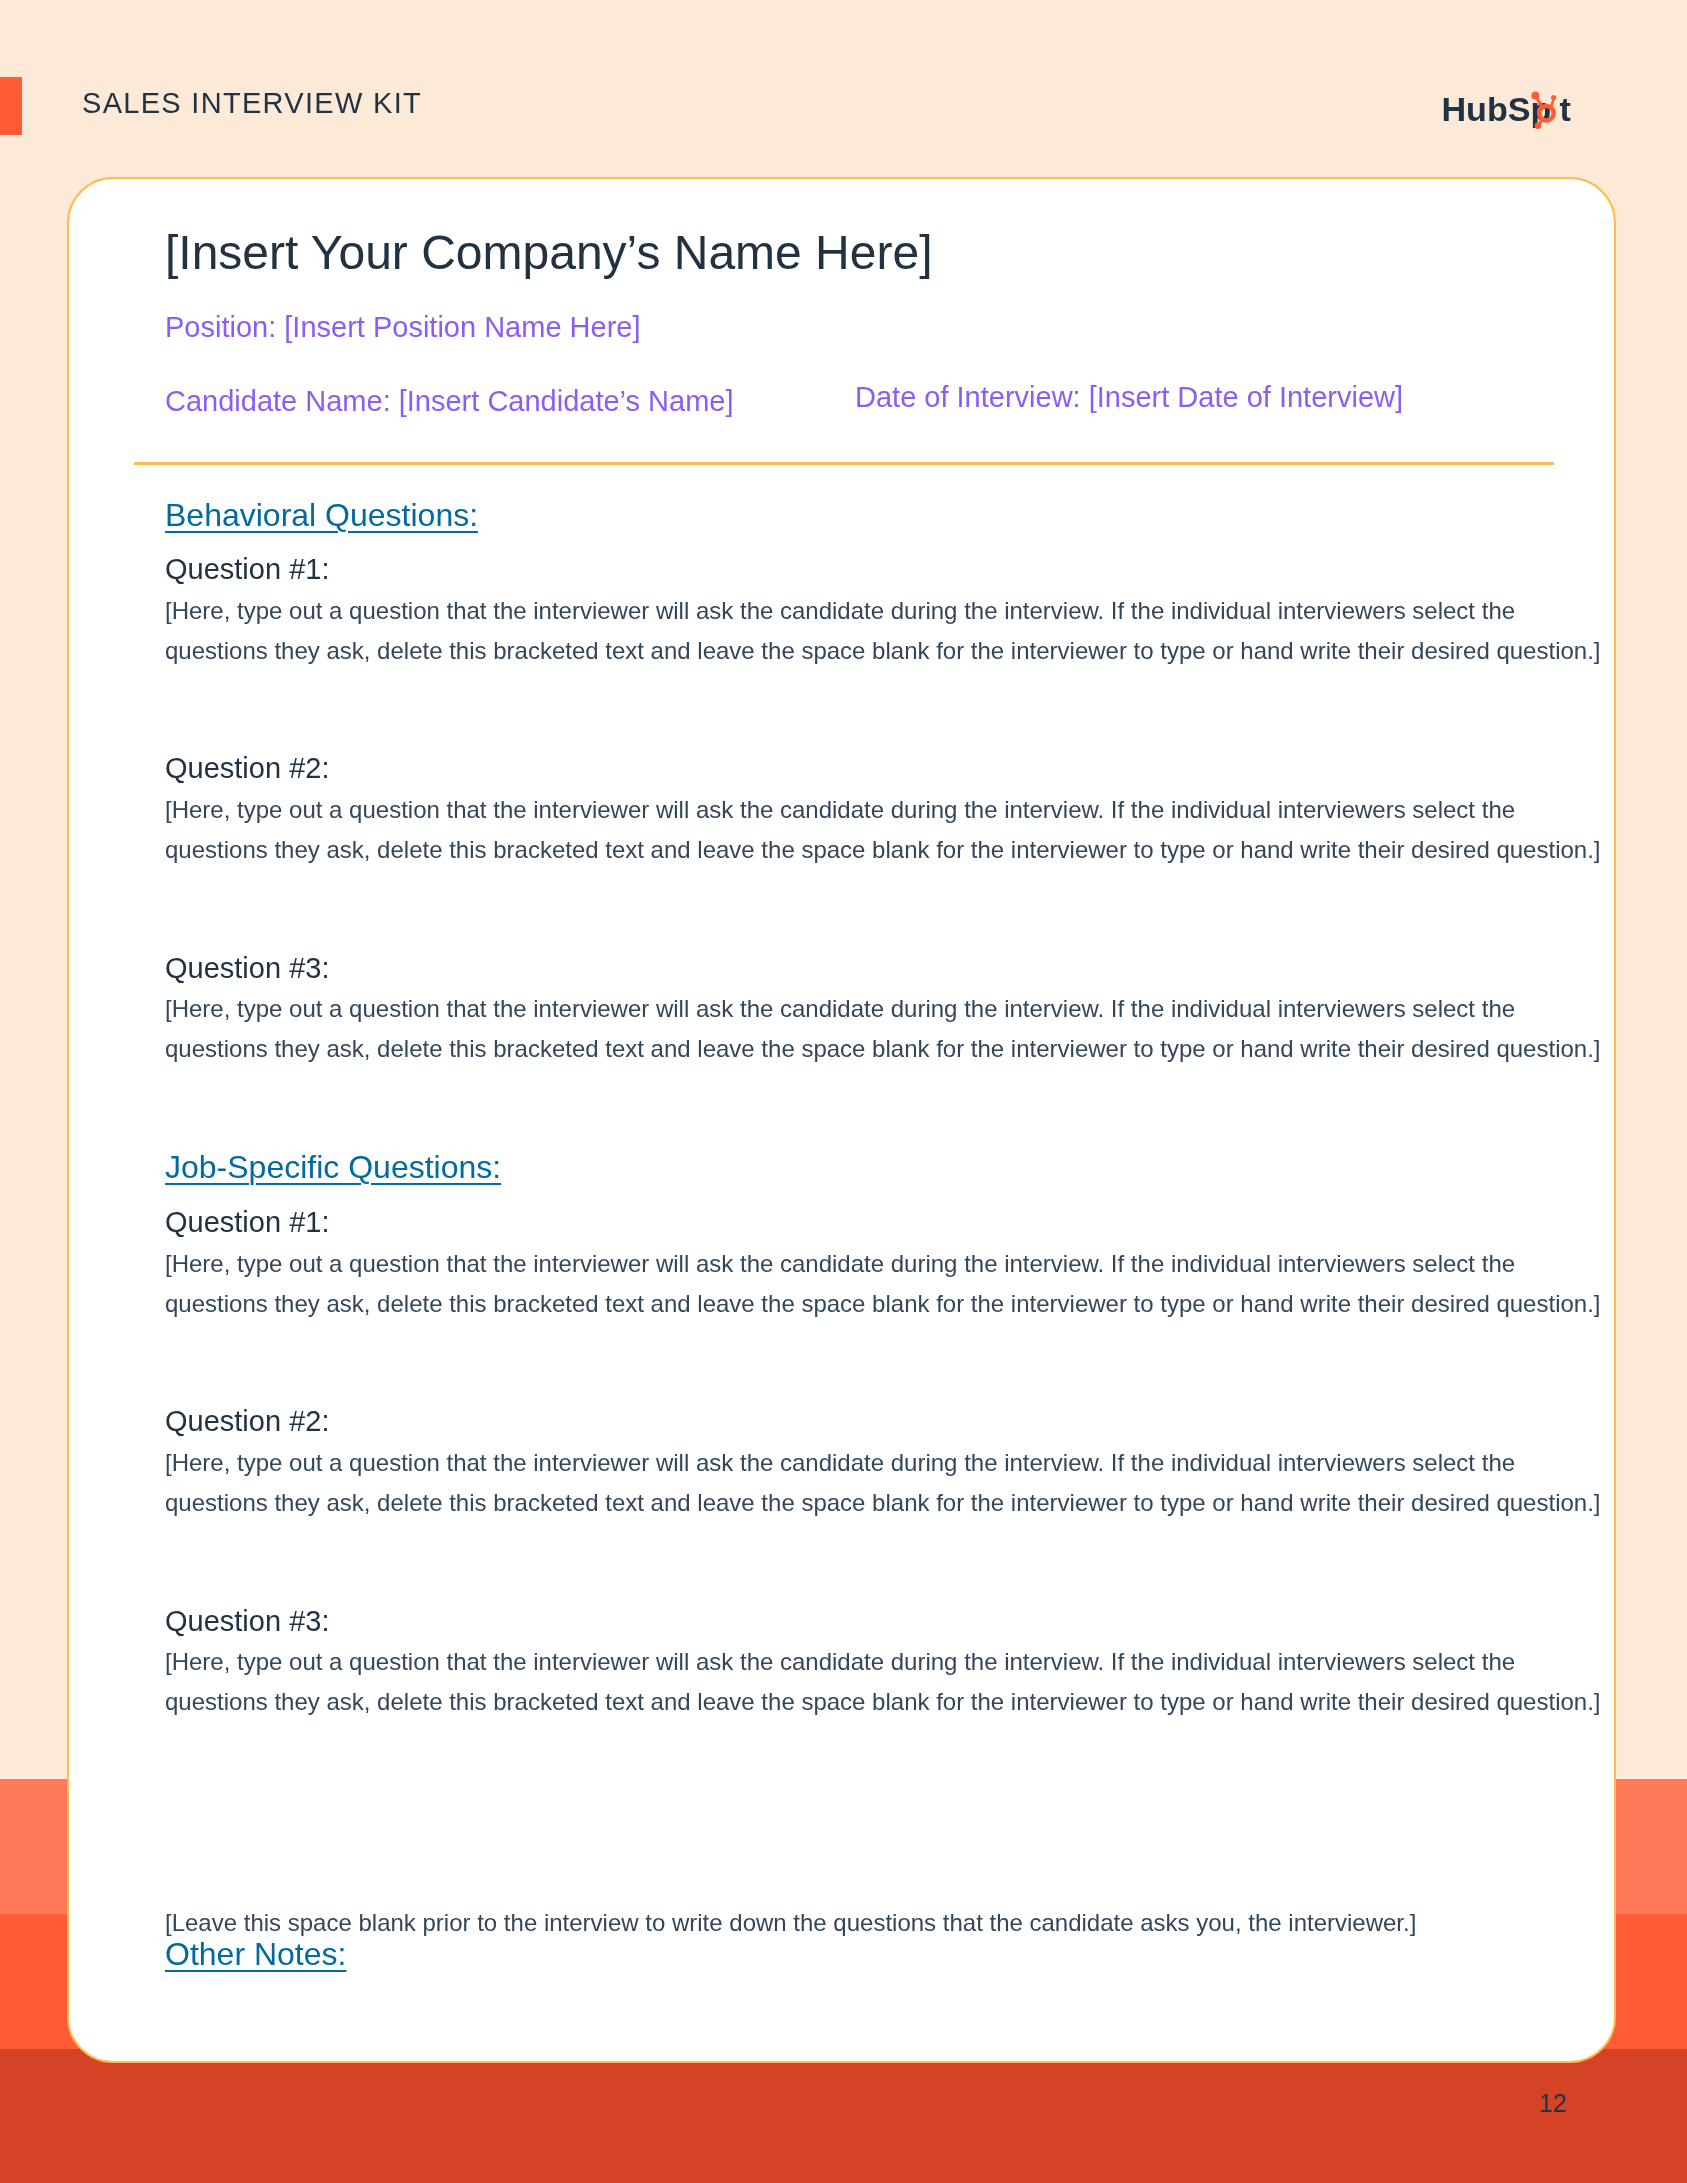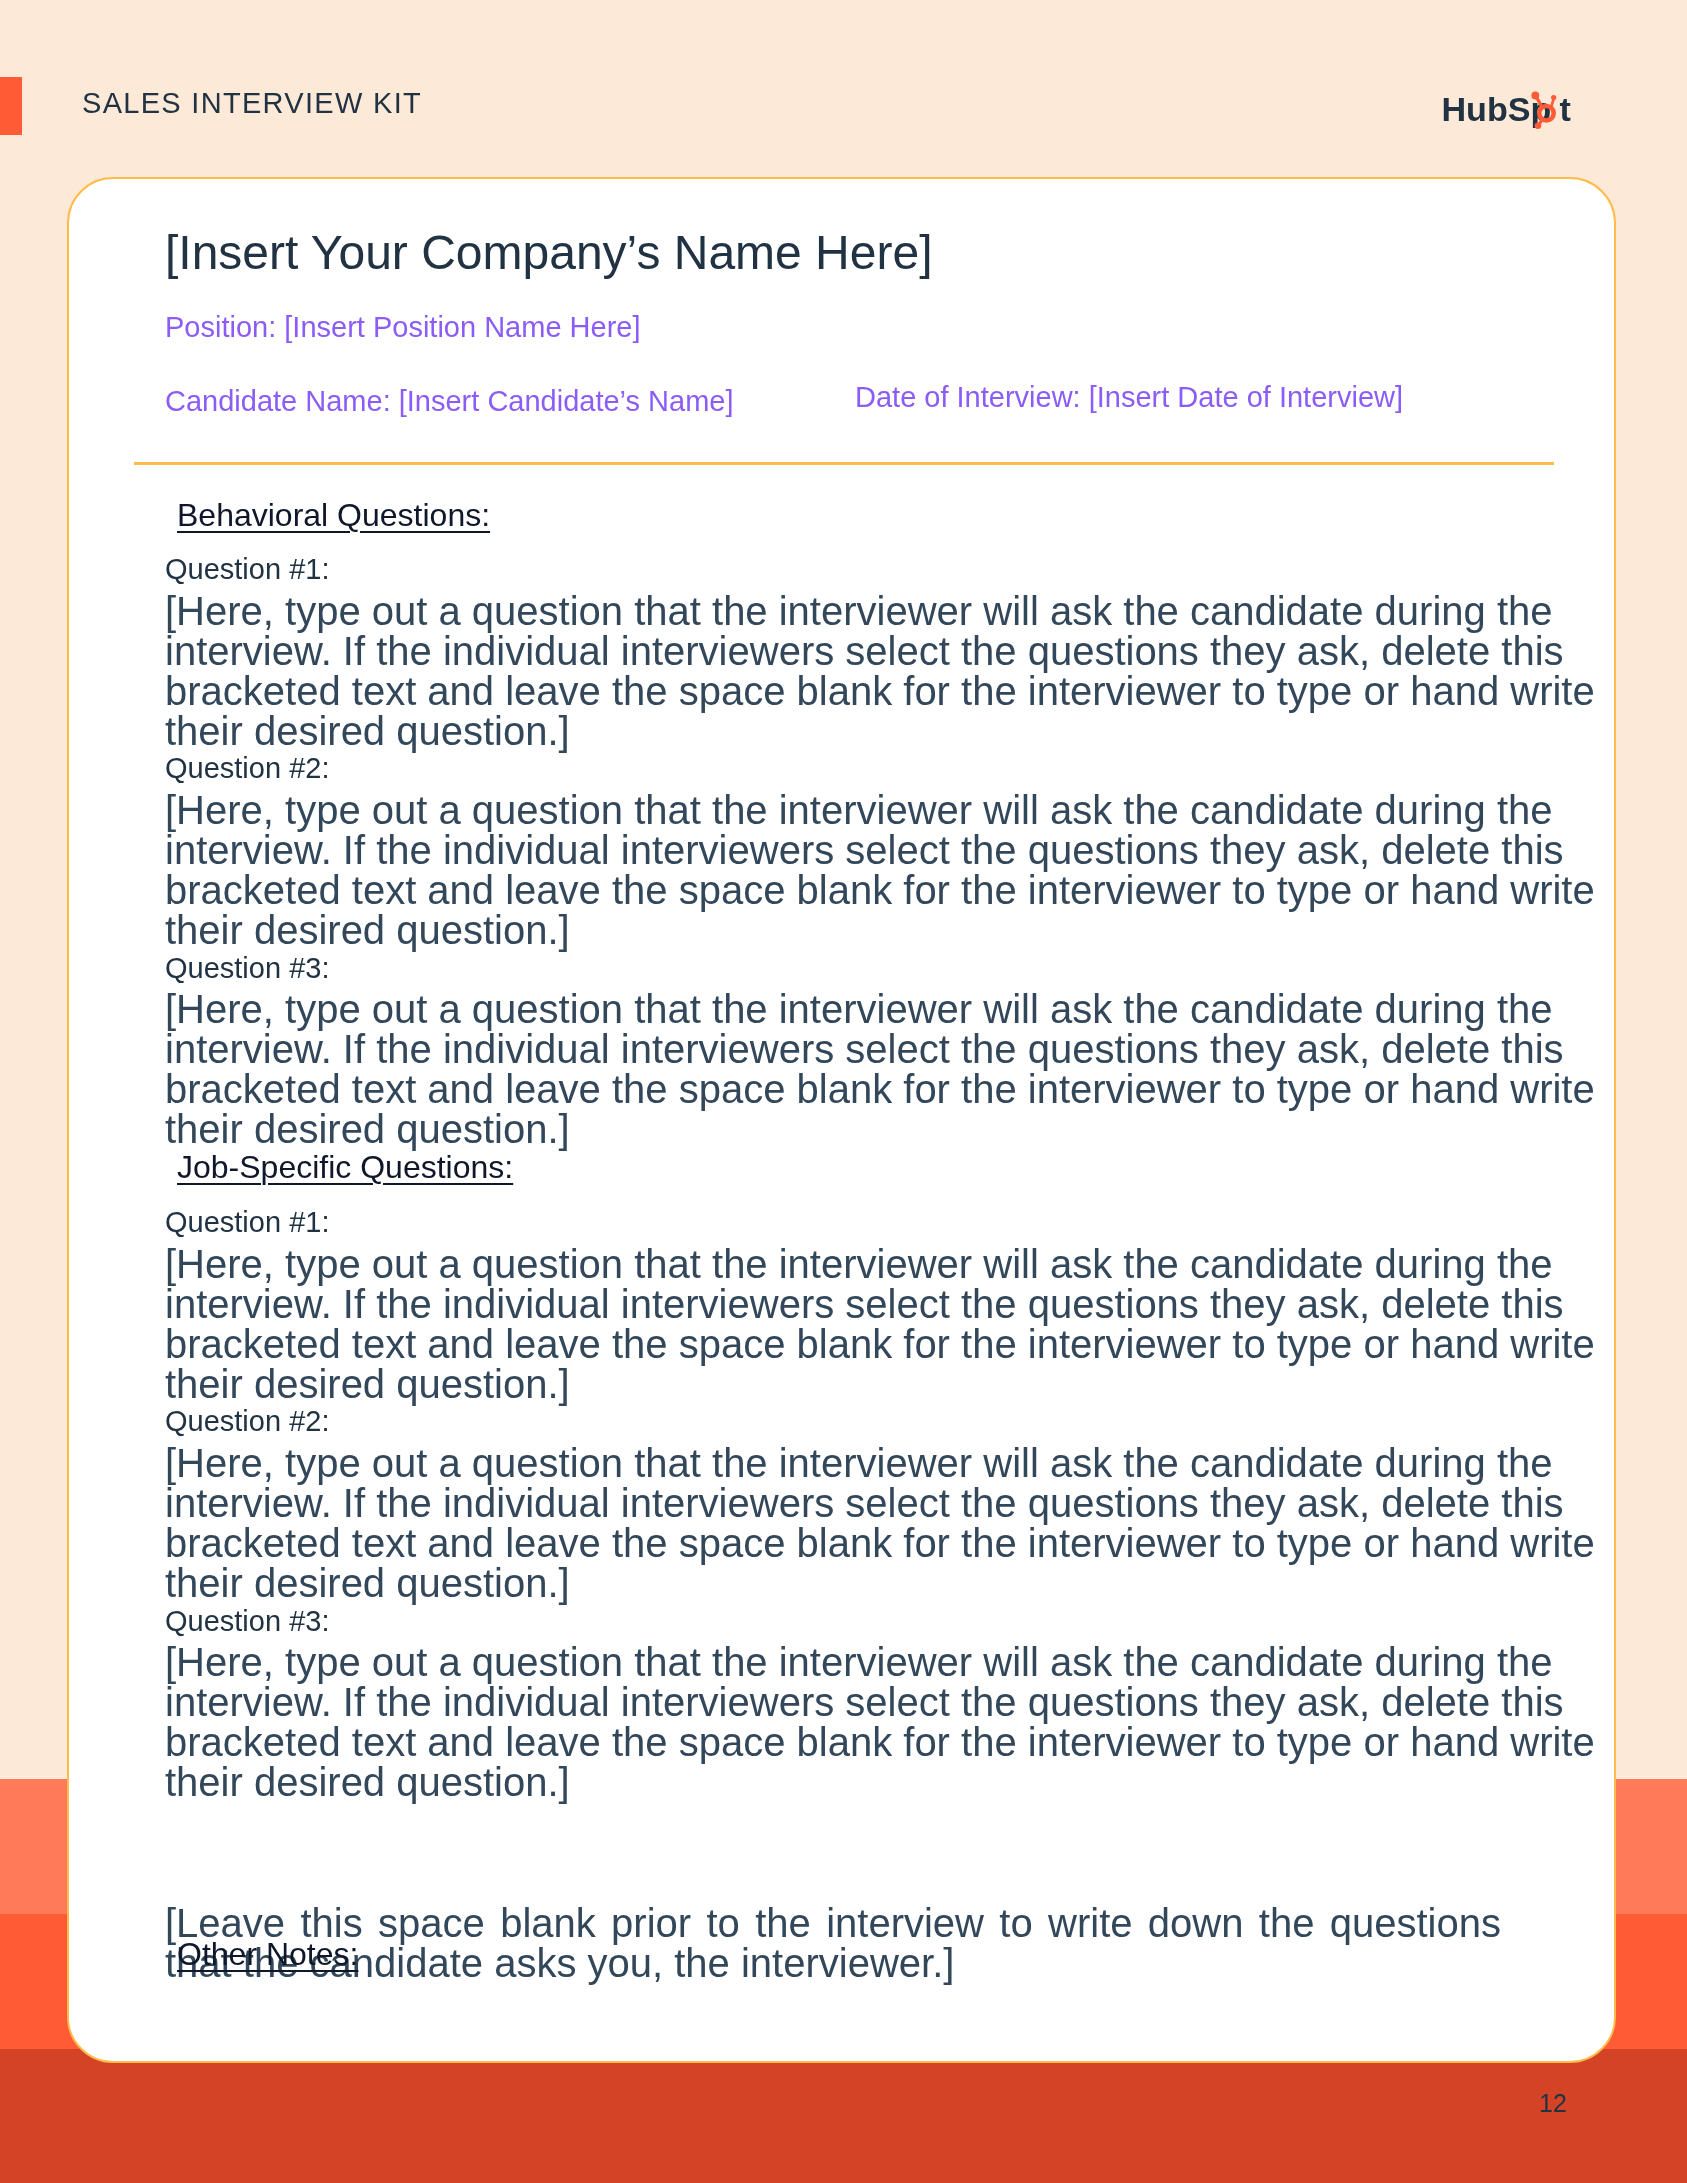--- a/index.html
+++ b/index.html
@@ -15,23 +15,23 @@
   .accent-tab { position: absolute; left: 0; top: 77px; width: 22px; height: 58px; background: #ff5c35; }
   .kit-title { position: absolute; left: 82px; top: 87px; font-size: 29px; letter-spacing: 1.3px; color: #213343; }
   .logo { position: absolute; left: 1441px; top: 87px; width: 142px; height: 42px; }
   .card {
     position: absolute; left: 67px; top: 177px; width: 1549px; height: 1886px;
     background: #fff; border: 2.6px solid #ffbc4b; border-radius: 46px; box-sizing: border-box;
   }
   .company { position: absolute; left: 96px; top: 46px; font-size: 48px; color: #213343; white-space: nowrap; }
   .meta { position: absolute; font-size: 29px; color: #8b5cf6; white-space: nowrap; }
   .divider { position: absolute; left: 65px; top: 283px; width: 1420px; height: 2.6px; background: #ffbc4b; }
-  .section-title { position: absolute; left: 96px; font-size: 32px; color: #0f172a; text-decoration: underline; text-underline-offset: 5.3px; text-decoration-thickness: 2px; white-space: nowrap; margin-left: 12px; }
+  .section-title { position: absolute; left: 96px; font-size: 32px; color: #0369a1; text-decoration: underline; text-underline-offset: 5.3px; text-decoration-thickness: 2px; white-space: nowrap; }
   .q-label { position: absolute; left: 96px; font-size: 29px; color: #213343; white-space: nowrap; }
-  .q-body { position: absolute; left: 96px; width: 1442px; font-size: 40px; line-height: 40px; color: #33475b; }
+  .q-body { position: absolute; left: 96px; width: 1442px; font-size: 24px; line-height: 40px; color: #33475b; }
   .justify { text-align: justify; width: 1336px; }
   .page-num { position: absolute; left: 1539px; top: 2089px; font-size: 25px; color: #213343; }
 </style>
 </head>
 <body>
 
 <div class="band band-1"></div>
 <div class="band band-2"></div>
 <div class="band band-3"></div>
 

